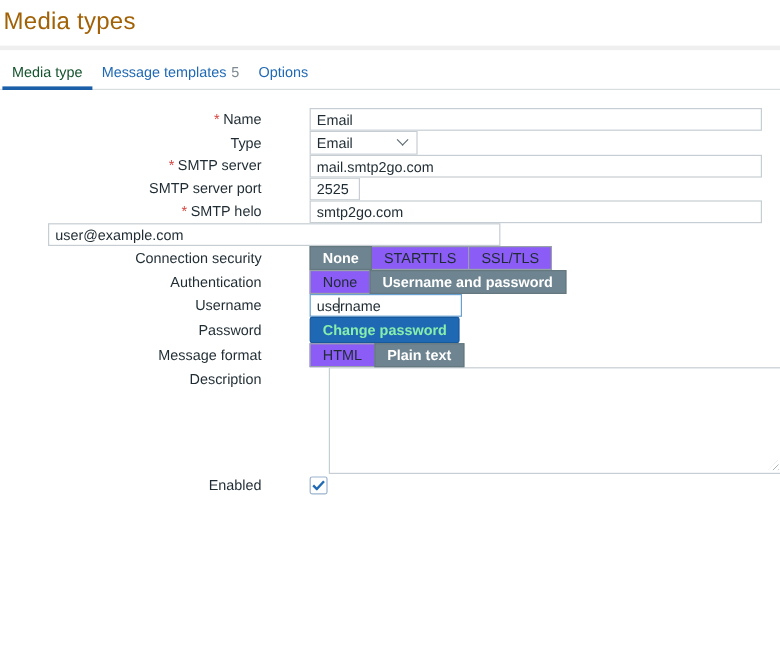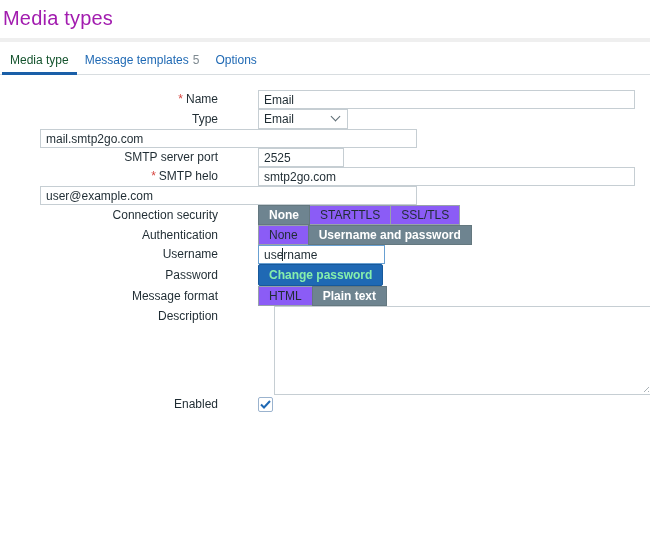--- a/index.html
+++ b/index.html
@@ -1,20 +1,20 @@
 <!DOCTYPE html>
 <html><head>
 <meta charset="utf-8">
 <style>
   * { box-sizing: border-box; margin: 0; padding: 0; }
   html, body { width: 650px; height: 545px; background: #ffffff; overflow: hidden; }
   body { font-family: "Liberation Sans", sans-serif; font-size: 12px; color: #1f2c33; }
 
   .page-title {
-    font-size: 20px; font-weight: 400; color: #a21caf;
+    font-size: 20px; font-weight: 400; color: #a16207;
     padding: 7px 0 0 3px; letter-spacing: 0.2px;
   }
 
   .header-band {
     height: 4px; background: #efefef; margin-top: 8px;
   }
 
   .tabs {
     display: flex; align-items: flex-end;
     border-bottom: 1px solid #d8dde0;
@@ -38,21 +38,21 @@
   .row.top .label { line-height: 15px; padding-top: 3px; }
   .req { color: #d64540; margin-right: 3px; }
   .field { margin-left: 6px; display: flex; align-items: center; position: relative; padding-left: 34px; }
 
   input[type=text] {
     height: 19px; border: 1px solid #c6ced3; background: #fff;
     font-family: "Liberation Sans", sans-serif; font-size: 12px; color: #1f2c33;
     padding: 0 5px; outline: none;
   }
   .w-wide  { width: 377px; }
-  .w-port  { width: 86px; }
+  .w-port  { width: 42px; }
   .w-user  { width: 127px; }
   input.focused { border-color: #68a0d2; }
 
   .select {
     width: 90px; height: 20px; border: 1px solid #c6ced3; background: #fff;
     display: flex; align-items: center; justify-content: space-between;
     padding: 0 7px 0 5px; cursor: pointer;
   }
   .chevron { width: 8px; height: 8px; display: inline-block; position: relative; top: -2px; }
   .chevron::after {
@@ -136,20 +136,21 @@
     <div class="label"><span>Type</span></div>
     <div class="field">
       <div class="select">
         <span>Email</span>
         <span class="chevron"></span>
       </div>
     </div>
   </div>
 
   <div class="row">
+    <div class="label"><span class="req">*</span><span>SMTP server</span></div>
     <div class="field">
       <input type="text" class="w-wide" value="mail.smtp2go.com" style="">
     </div>
   </div>
 
   <div class="row">
     <div class="label"><span>SMTP server port</span></div>
     <div class="field">
       <input type="text" class="w-port" value="2525" style="">
     </div>

